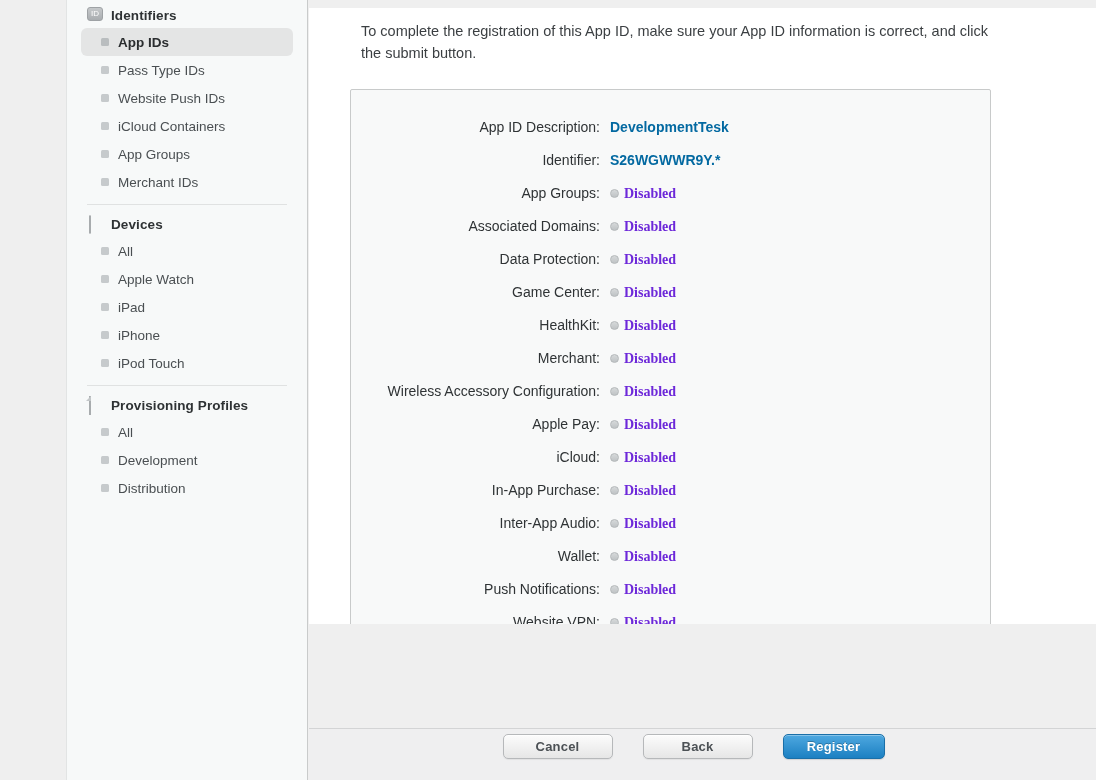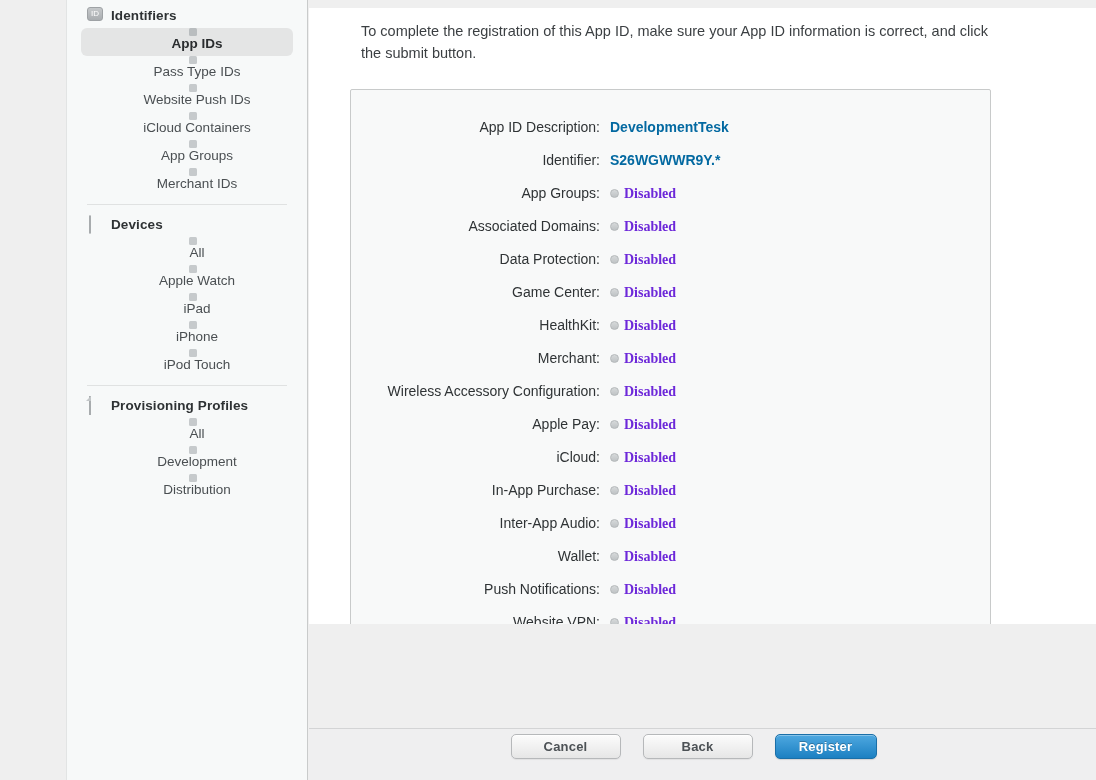--- a/index.html
+++ b/index.html
@@ -62,21 +62,20 @@
     content:""; position:absolute; right:-1px; top:-1px;
     border-width:0 0 5px 5px; border-style:solid;
     border-color:transparent transparent #c3c7c9 transparent;
   }
 
   .nav-item {
     display:flex; align-items:center;
     height:28px; border-radius:6px;
     padding-left:20px; margin-bottom:0px;
     cursor:default;
-    flex-direction:column;
   }
   .nav-item .dot {
     width:8px; height:8px; border-radius:1.5px;
     background:#c6cacc; margin-right:9px; flex:0 0 8px;
   }
   .nav-item .lbl { font-size:13.5px; color:#4a4f52; }
   .nav-item.active { background:#e4e5e5; }
   .nav-item.active .lbl { color:#2a2d2f; font-weight:bold; }
   .nav-item.active .dot { background:#b9bdbf; }
 
@@ -126,21 +125,21 @@
   }
 
   
   .footer {
     position:absolute; left:309px; top:728px; right:0; height:52px;
     background:#efeff0;
     border-top:1px solid #d3d4d5;
   }
   .footer-buttons {
     display:flex; align-items:center; justify-content:center;
-    gap:22px; height:100%; padding-bottom:16px;
+    gap:30px; height:100%; padding-bottom:16px;
     transform:translateX(-9px);
   }
   .btn {
     font-size:13px; font-weight:bold;
     border-radius:5px; cursor:pointer;
     display:flex; align-items:center; justify-content:center;
     height:25px; letter-spacing:0.2px;
   }
   .btn-plain {
     width:110px;

